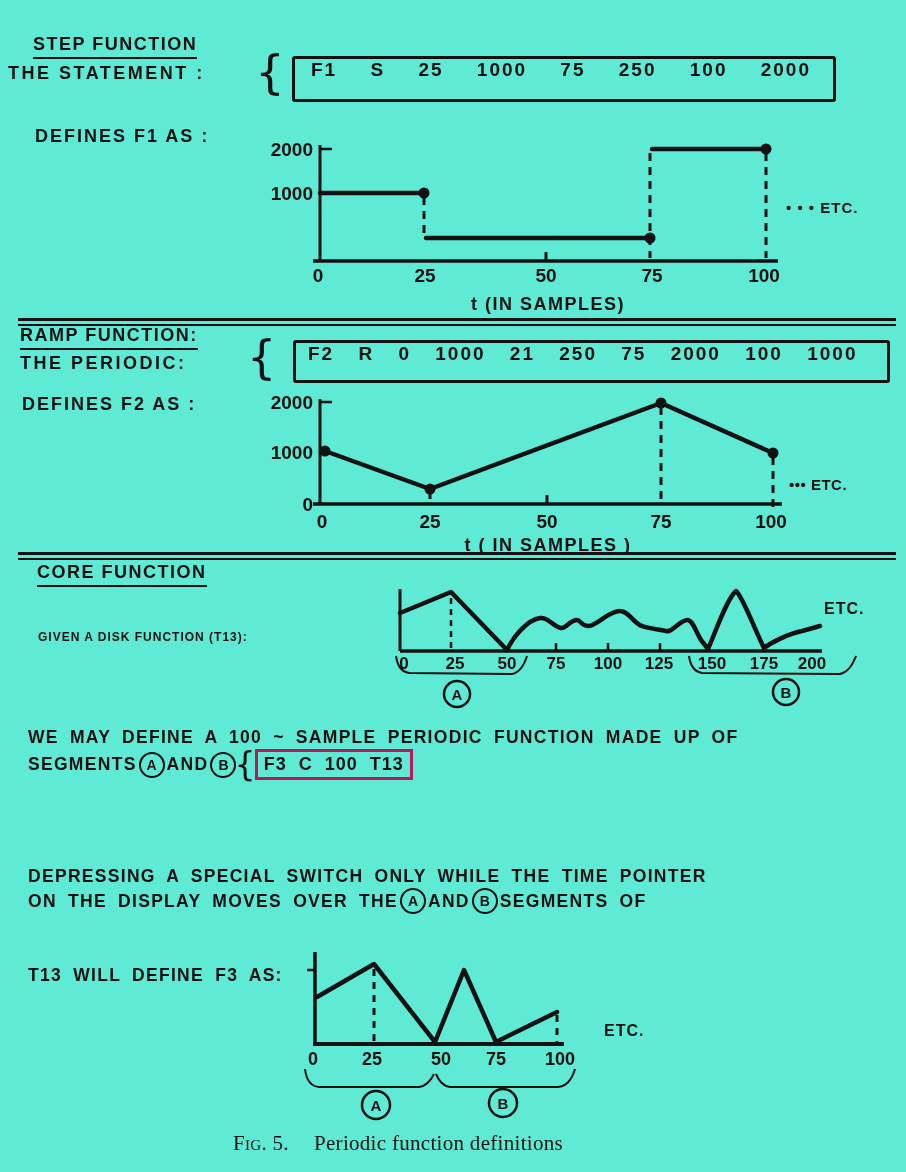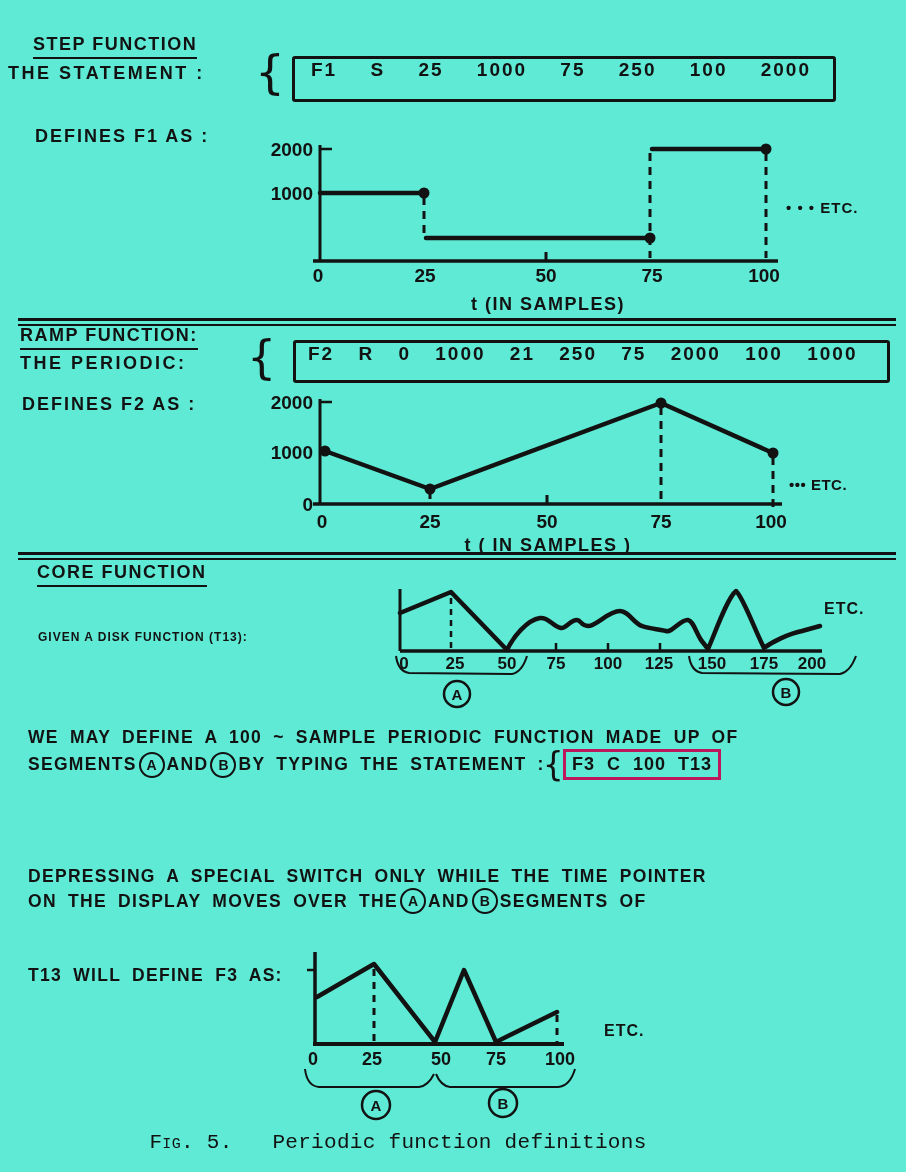--- a/index.html
+++ b/index.html
@@ -13,21 +13,21 @@
             font-weight:700;font-size:19px;letter-spacing:2px;white-space:nowrap;}
   .sep{border-top:3px solid #121212;border-bottom:2px solid #121212;height:3px;}
   .para{font-weight:700;font-size:17.5px;letter-spacing:1.3px;word-spacing:5px;white-space:nowrap;}
   .para-row{display:flex;align-items:center;gap:2px;}
   .circ{display:inline-flex;align-items:center;justify-content:center;width:22px;height:22px;
         border:2.5px solid #121212;border-radius:50%;font-size:14px;font-weight:700;
         letter-spacing:0;flex:0 0 auto;}
   .inline-box{border:3px solid #be185d;font-weight:700;font-size:18px;letter-spacing:1px;
               word-spacing:6px;padding:2px 6px;white-space:nowrap;}
   svg text{font-family:"Liberation Sans",sans-serif;font-weight:700;fill:#121212;}
-  .caption{font-family:Liberation Mono, monospace;font-size:21px;letter-spacing:.3px;
+  .caption{font-family:Liberation Serif, serif;font-size:21px;letter-spacing:.3px;
            text-align:center;width:764px;}
   .figlabel{font-variant:small-caps;}
 </style>
 </head>
 <body>
 
 <div id="figure">
 
   <div class="abs hand heading" style="left:33px;top:34px;">STEP FUNCTION</div>
 
@@ -147,21 +147,20 @@
     <text x="824" y="614" font-size="16" letter-spacing="1">ETC.</text>
   </svg>
 
   <div class="abs para" style="left:28px;top:727px;">WE MAY DEFINE A 100 ~ SAMPLE PERIODIC FUNCTION MADE UP OF</div>
 
   <div class="abs para para-row" style="left:28px;top:748px;">
     <span>SEGMENTS</span>
     <span class="circ">A</span>
     <span>AND</span>
     <span class="circ">B</span>
-    <span>BY TYPING THE STATEMENT :</span>
     <span class="brace" style="font-size:33px;margin:0 -4px;">{</span>
     <span class="inline-box">F3 C 100 T13</span>
   </div>
 
   <div class="abs para" style="left:28px;top:866px;">DEPRESSING A SPECIAL SWITCH ONLY WHILE THE TIME POINTER</div>
   <div class="abs para para-row" style="left:28px;top:888px;">
     <span>ON THE DISPLAY MOVES OVER THE</span>
     <span class="circ">A</span>
     <span>AND</span>
     <span class="circ">B</span>

